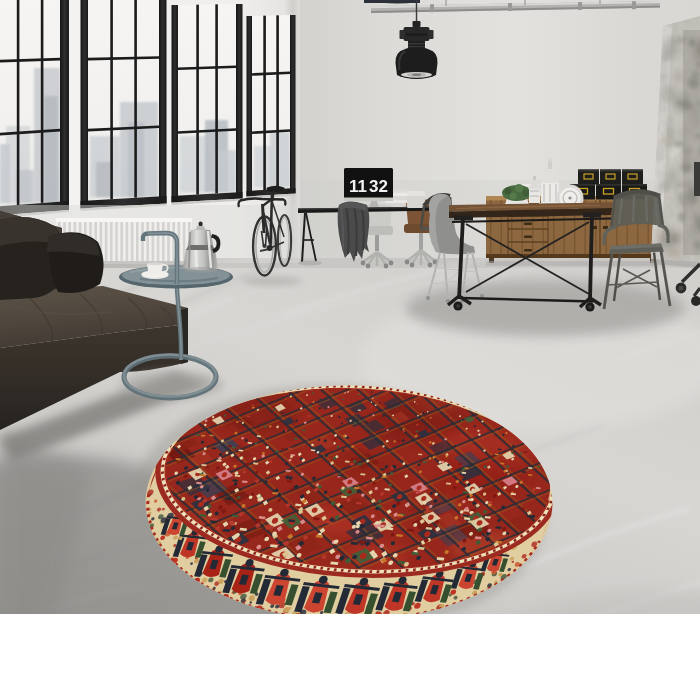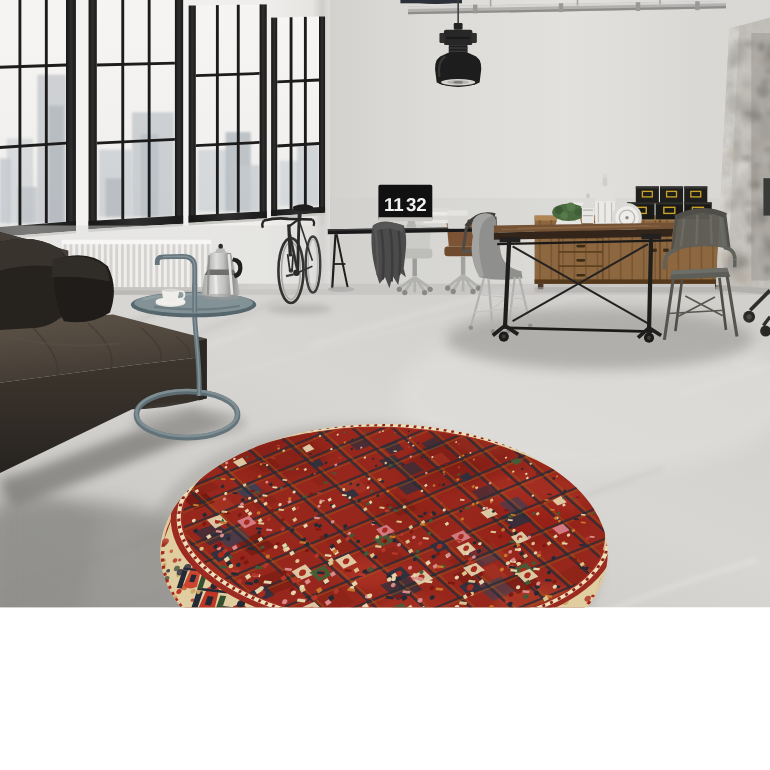--- a/index.html
+++ b/index.html
@@ -1,15 +1,15 @@
 <!DOCTYPE html>
 <html><head><meta charset="utf-8">
 <style>
 html,body{margin:0;padding:0;background:#fff;font-family:"Liberation Sans",sans-serif;}
-#scene{width:700px;height:552px;position:relative;overflow:hidden;}
+#scene{width:700px;height:614px;position:relative;overflow:hidden;}
 </style></head>
 <body>
 <div id="scene">
 <svg width="700" height="700" viewBox="0 0 700 700">
 <defs>
 <linearGradient id="wallg" x1="0" y1="0" x2="1" y2="0">
  <stop offset="0" stop-color="#d2d1ce"></stop>
           <stop offset="0.25" stop-color="#dcdbd8"></stop>
  <stop offset="0.55" stop-color="#e2e1de"></stop>
           <stop offset="0.85" stop-color="#d9d8d5"></stop>

